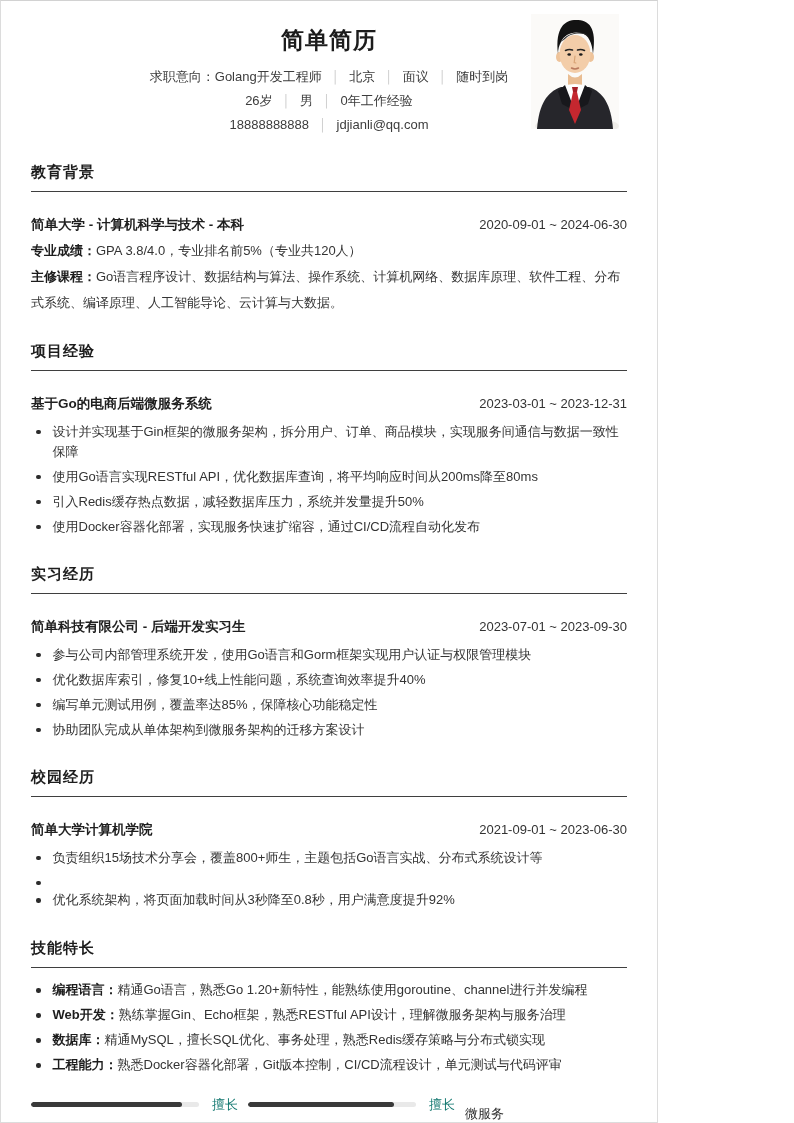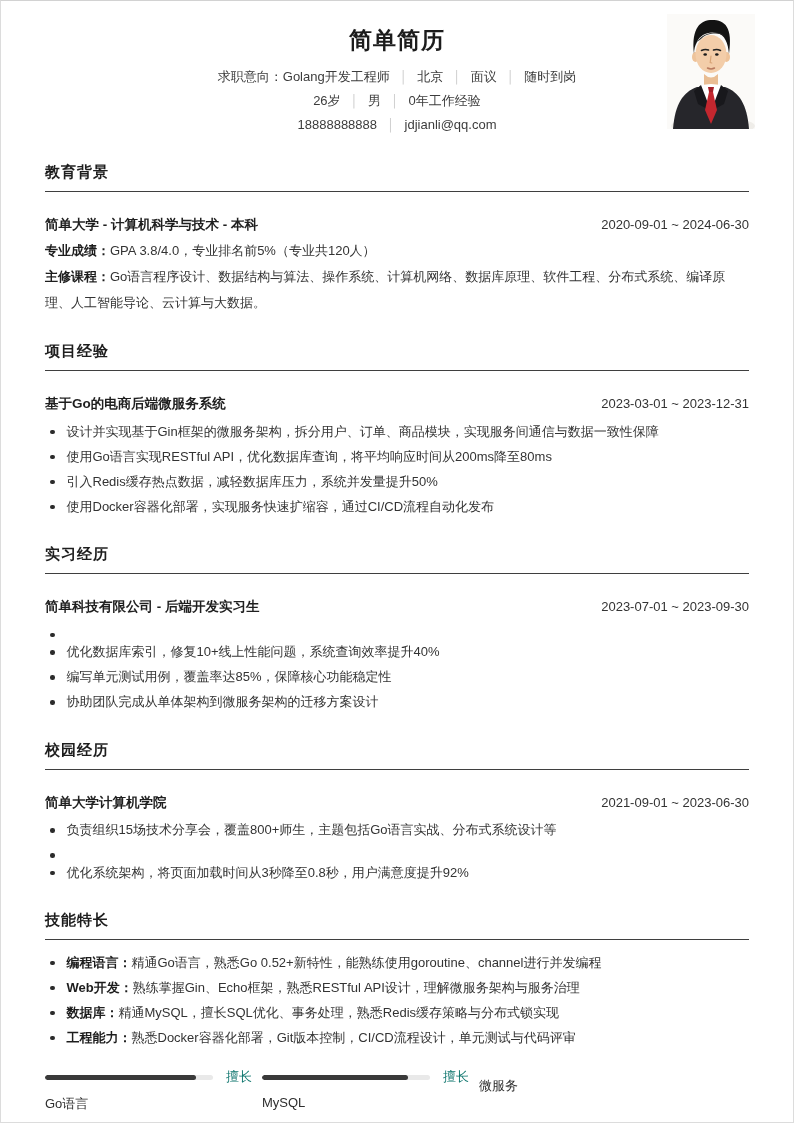--- a/index.html
+++ b/index.html
@@ -1,19 +1,19 @@
 <!DOCTYPE html>
 <html><head>
 <meta charset="utf-8">
 <style>
   html,body{margin:0;padding:0;background:#fff;}
   .page{
-    width:794px;height:1123px;box-sizing:border-box;
+    width:658px;height:1123px;box-sizing:border-box;
     background:#fff;border:1px solid #dcdcdc;border-top-color:#d2d2d2;
-    padding:0 44px;position:relative;overflow:hidden;
+    padding:0 30px;position:relative;overflow:hidden;
     font-family:"Liberation Sans","DejaVu Sans",sans-serif;color:#333;
   }
   
   .hdr{padding-top:24px;text-align:center;}
   .hdr-title{font-size:23px;font-weight:bold;color:#1c1c1c;line-height:30px;margin-bottom:10px;letter-spacing:1px;}
   .contact{font-size:13px;color:#3c3c3c;line-height:24px;}
   .sep{color:#c9c9c9;margin:0 10px;font-size:12px;}
   .photo{position:absolute;top:13px;right:38px;width:88px;height:115px;overflow:hidden;}
   
   .sec{margin-top:26px;}
@@ -117,20 +117,21 @@
 
   <div class="sec">
     <div class="sec-h">实习经历</div>
     <div class="entry">
       <span class="entry-title">简单科技有限公司 - 后端开发实习生</span>
       <span class="entry-date">2023-07-01 ~ 2023-09-30</span>
     </div>
     <ul class="blts">
       <li>
           <span class="dot"></span>
+          <span>参与公司内部管理系统开发，使用Go语言和Gorm框架实现用户认证与权限管理模块</span>
         </li>
       <li>
           <span class="dot"></span>
           <span>优化数据库索引，修复10+线上性能问题，系统查询效率提升40%</span>
         </li>
       <li>
           <span class="dot"></span>
           <span>编写单元测试用例，覆盖率达85%，保障核心功能稳定性</span>
         </li>
       <li>
@@ -159,21 +160,21 @@
           <span>优化系统架构，将页面加载时间从3秒降至0.8秒，用户满意度提升92%</span>
         </li>
     </ul>
   </div>
 
   <div class="sec">
     <div class="sec-h">技能特长</div>
     <ul class="blts" style="margin-top:10px;">
       <li>
           <span class="dot"></span>
-          <span><span class="lab">编程语言：</span><span>精通Go语言，熟悉Go 0.52+新特性，能熟练使用goroutine、channel进行并发编程</span></span>
+          <span><span class="lab">编程语言：</span><span>精通Go语言，熟悉Go 1.20+新特性，能熟练使用goroutine、channel进行并发编程</span></span>
         </li>
       <li>
           <span class="dot"></span>
           <span><span class="lab">Web开发：</span><span>熟练掌握Gin、Echo框架，熟悉RESTful API设计，理解微服务架构与服务治理</span></span>
         </li>
       <li>
           <span class="dot"></span>
           <span><span class="lab">数据库：</span><span>精通MySQL，擅长SQL优化、事务处理，熟悉Redis缓存策略与分布式锁实现</span></span>
         </li>
       <li>

